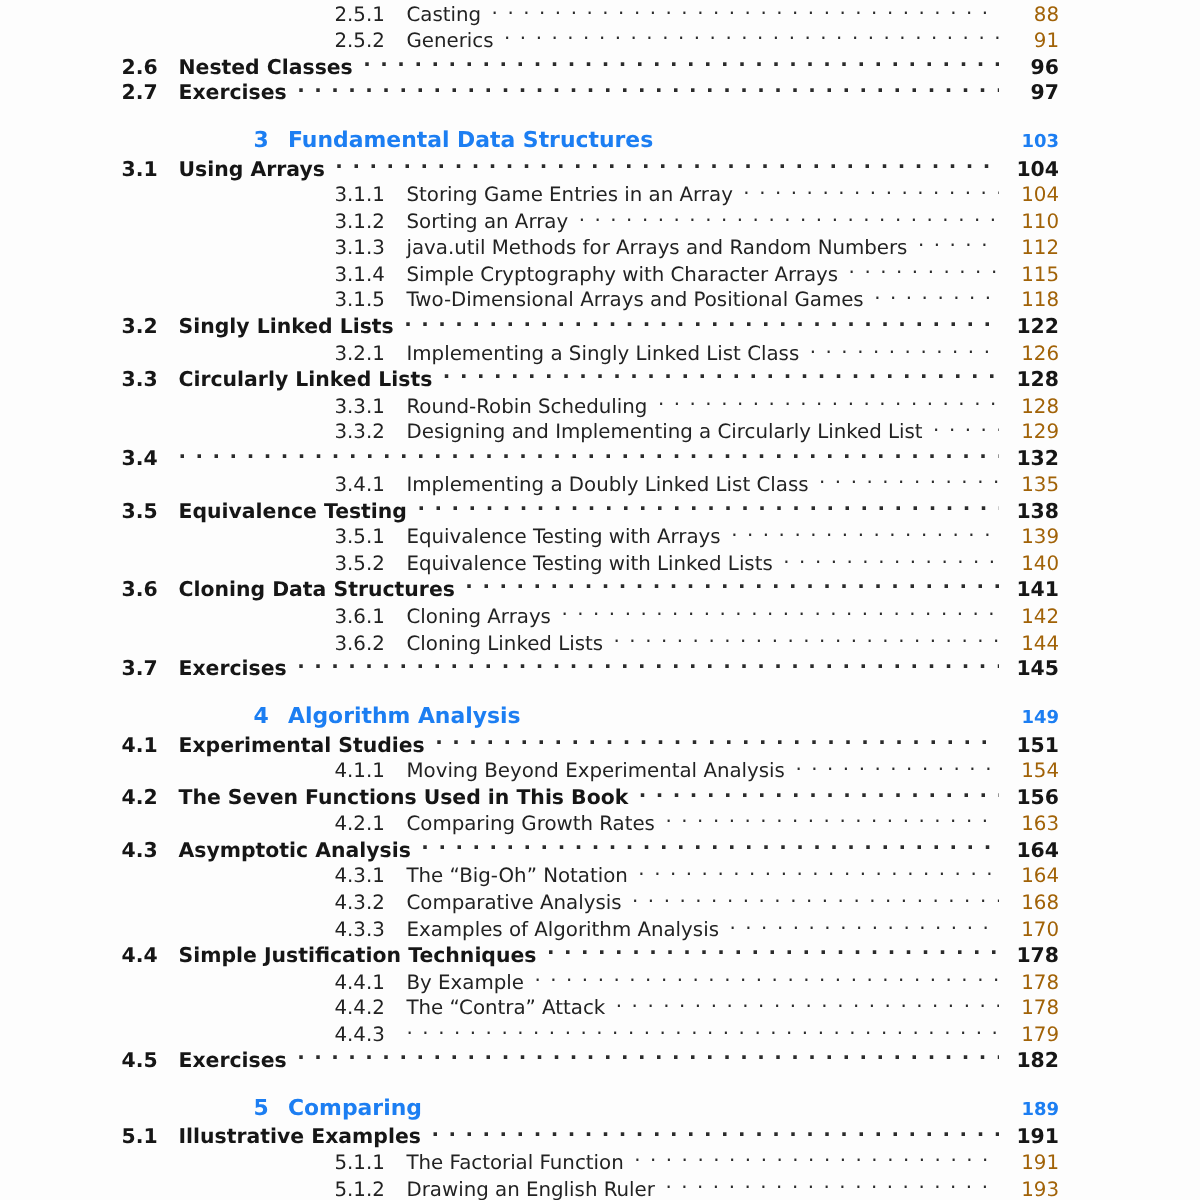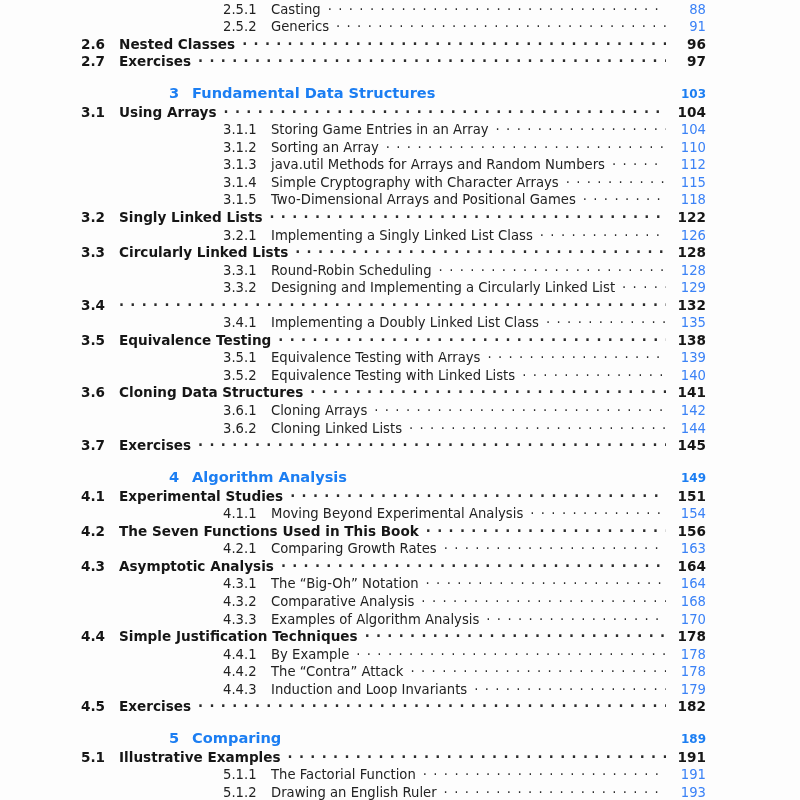--- a/index.html
+++ b/index.html
@@ -120,21 +120,21 @@
     font-size: 13.2px;
     color: #222222;
   }
   .lvl-sub .num {
     width: 48px;
     margin-left: 223px;
   }
   .lvl-sub .page {
     width: 36px;
     font-size: 13.2px;
-    color: #3b82f6;
+    color: #a16207;
   }
 
   .page-right-pad {
     flex: 0 0 auto;
     width: 94px;
   }
 </style>
 </head>
 <body>
 
@@ -463,21 +463,20 @@
         <span class="num">4.4.2</span>
         <span class="title">The “Contra” Attack</span>
         <span class="leader">
           <span>..........................................................................................</span>
         </span>
         <span class="page">178</span>
         <span class="page-right-pad"></span>
       </div>
       <div class="toc-row lvl-sub">
         <span class="num">4.4.3</span>
-        <span class="title">Induction and Loop Invariants</span>
         <span class="leader">
           <span>..........................................................................................</span>
         </span>
         <span class="page">179</span>
         <span class="page-right-pad"></span>
       </div>
       <div class="toc-row lvl-section">
         <span class="num">4.5</span>
         <span class="title">Exercises</span>
         <span class="leader">

